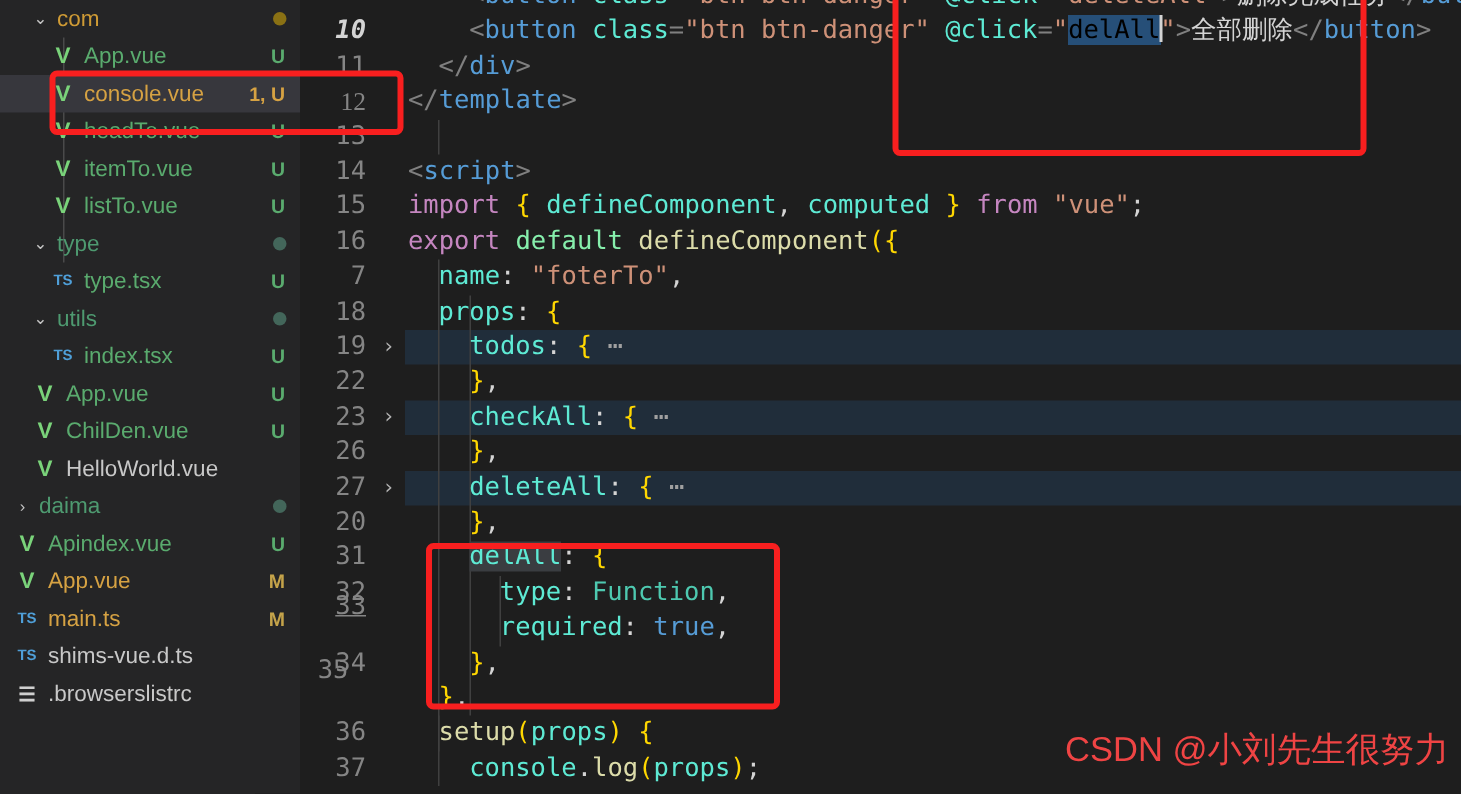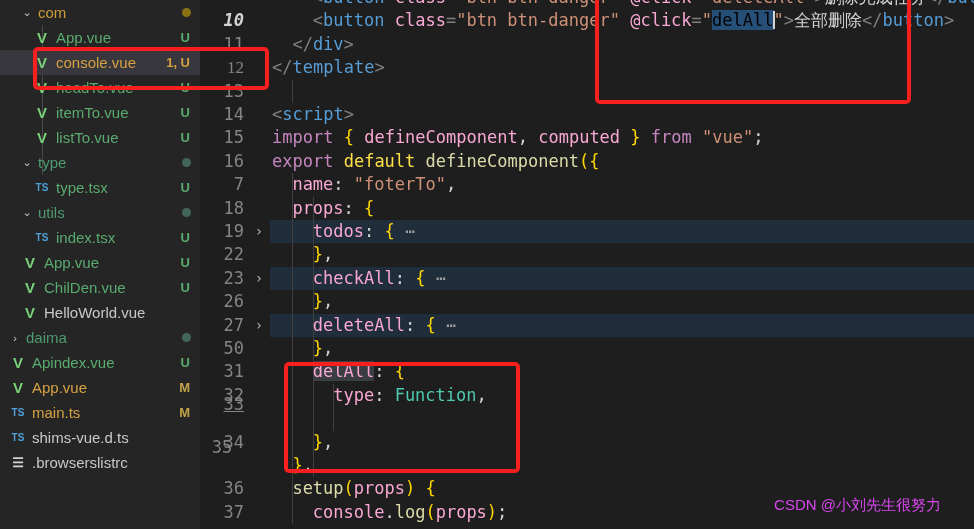--- a/index.html
+++ b/index.html
@@ -80,46 +80,46 @@
     position:absolute;left:72px;white-space:pre;
     font-family:"DejaVu Sans Mono",monospace;font-size:17px;
     line-height:23px;letter-spacing:0px;
   }
   .ind{
     position:absolute;width:1px;background:#404040;
   }
   
   .t-tag{color:#569cd6;}
   .t-brk{color:#808080;}
-  .t-attr{color:#f9a8d4;}
+  .t-attr{color:#5eead4;}
   .t-str{color:#ce9178;}
   .t-txt{color:#d4d4d4;}
   .t-kw{color:#c586c0;}
-  .t-kw2{color:#fde047;}
+  .t-kw2{color:#86efac;}
   .t-fn{color:#dcdcaa;}
   .t-punc{color:#d4d4d4;}
   .t-yellow{color:#ffd700;}
   .t-green{color:#4ec9b0;}
   .t-blue{color:#569cd6;}
   .t-dots{color:#a0a0a0;}
   .sel{background:#264f78;}
   .wordhl{background:#3a3d41;}
   .caret{
     display:inline-block;width:2px;height:18px;background:#d4d4d4;
     vertical-align:-3px;margin:0 -1px;
   }
 
   
   .redbox{
     position:absolute;border:4px solid #f81f1f;border-radius:5px;
     pointer-events:none;z-index:20;
   }
   .watermark{
-    position:absolute;right:33px;bottom:14px;z-index:30;
-    color:#d946ef;font-size:15px;
+    position:absolute;right:8px;bottom:14px;z-index:30;
+    color:#ef4444;font-size:23px;
     font-family:"Liberation Sans",sans-serif;
   }
 </style>
 </head>
 <body>
 
 <div id="app">
 
   <div class="sidebar">
     <div class="indentline" style="left:42px;top:25px;height:150px;"></div>
@@ -242,20 +242,21 @@
         <div class="code" style="top: 173.2px; left: 92.4px;"><span class="t-attr">name</span><span class="t-punc">:</span> <span class="t-str">"foterTo"</span><span class="t-punc">,</span></div>
         <div class="code" style="top: 196.6px; left: 92.4px;"><span class="t-attr">props</span><span class="t-punc">:</span> <span class="t-yellow">{</span></div>
         <div class="code" style="top: 220px; left: 112.8px;"><span class="t-attr">todos</span><span class="t-punc">:</span> <span class="t-yellow">{</span> <span class="t-dots">⋯</span></div>
         <div class="code" style="top: 243.4px; left: 112.8px;"><span class="t-yellow">}</span><span class="t-punc">,</span></div>
         <div class="code" style="top: 266.8px; left: 112.8px;"><span class="t-attr">checkAll</span><span class="t-punc">:</span> <span class="t-yellow">{</span> <span class="t-dots">⋯</span></div>
         <div class="code" style="top: 290.2px; left: 112.8px;"><span class="t-yellow">}</span><span class="t-punc">,</span></div>
         <div class="code" style="top: 313.6px; left: 112.8px;"><span class="t-attr">deleteAll</span><span class="t-punc">:</span> <span class="t-yellow">{</span> <span class="t-dots">⋯</span></div>
         <div class="code" style="top: 337px; left: 112.8px;"><span class="t-yellow">}</span><span class="t-punc">,</span></div>
         <div class="code" style="top: 360.4px; left: 112.8px;"><span class="wordhl t-attr">delAll</span><span class="t-punc">:</span> <span class="t-yellow">{</span></div>
         <div class="code" style="top: 383.8px; left: 133.2px;"><span class="t-attr">type</span><span class="t-punc">:</span> <span class="t-green">Function</span><span class="t-punc">,</span></div>
+        <div class="code" style="top: 407.2px; left: 133.2px;"><span class="t-attr">required</span><span class="t-punc">:</span> <span class="t-blue">true</span><span class="t-punc">,</span></div>
         <div class="code" style="top: 430.6px; left: 112.8px;"><span class="t-yellow">}</span><span class="t-punc">,</span></div>
         <div class="code" style="top: 454px; left: 92.4px;"><span class="t-yellow">}</span><span class="t-punc">,</span></div>
         <div class="code" style="top: 477.4px; left: 92.4px;"><span class="t-fn">setup</span><span class="t-yellow">(</span><span class="t-attr">props</span><span class="t-yellow">)</span> <span class="t-yellow">{</span></div>
         <div class="code" style="top: 500.8px; left: 112.8px;"><span class="t-attr">console</span><span class="t-punc">.</span><span class="t-fn">log</span><span class="t-yellow">(</span><span class="t-attr">props</span><span class="t-yellow">)</span><span class="t-punc">;</span></div>
       </div>
     <div class="gutter" id="gutter">
         <div class="ln active" style="top: 9.4px; font-style: italic;">10</div>
         <div class="ln" style="top: 32.8px;">11</div>
         <div class="ln" style="top: 56.2px; font-family: Liberation Serif, serif;">12</div>
         <div class="ln" style="top: 79.6px;">13</div>
@@ -265,21 +266,21 @@
         <div class="ln" style="top: 173.2px;">7</div>
         <div class="ln" style="top: 196.6px;">18</div>
         <div class="ln" style="top: 220px;">19</div>
         <div class="fold" style="top: 220px;">›</div>
         <div class="ln" style="top: 243.4px;">22</div>
         <div class="ln" style="top: 266.8px;">23</div>
         <div class="fold" style="top: 266.8px;">›</div>
         <div class="ln" style="top: 290.2px;">26</div>
         <div class="ln" style="top: 313.6px;">27</div>
         <div class="fold" style="top: 313.6px;">›</div>
-        <div class="ln" style="top: 337px;">50</div>
+        <div class="ln" style="top: 337px;">20</div>
         <div class="ln" style="top: 360.4px;">31</div>
         <div class="ln" style="top: 383.8px;">32</div>
         <div class="ln" style="top: 393px; text-decoration: underline;">33</div>
         <div class="ln" style="top: 430.6px;">34</div>
         <div class="ln" style="top: 436px; text-align: center;">35</div>
         <div class="ln" style="top: 477.4px;">36</div>
         <div class="ln" style="top: 500.8px;">37</div>
       </div>
   </div>
 

